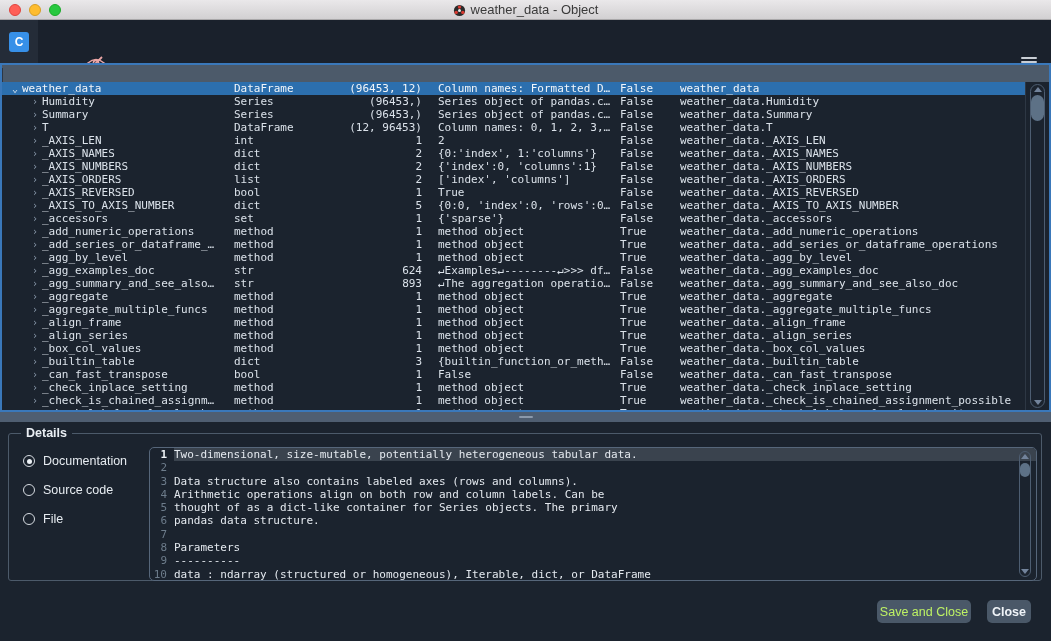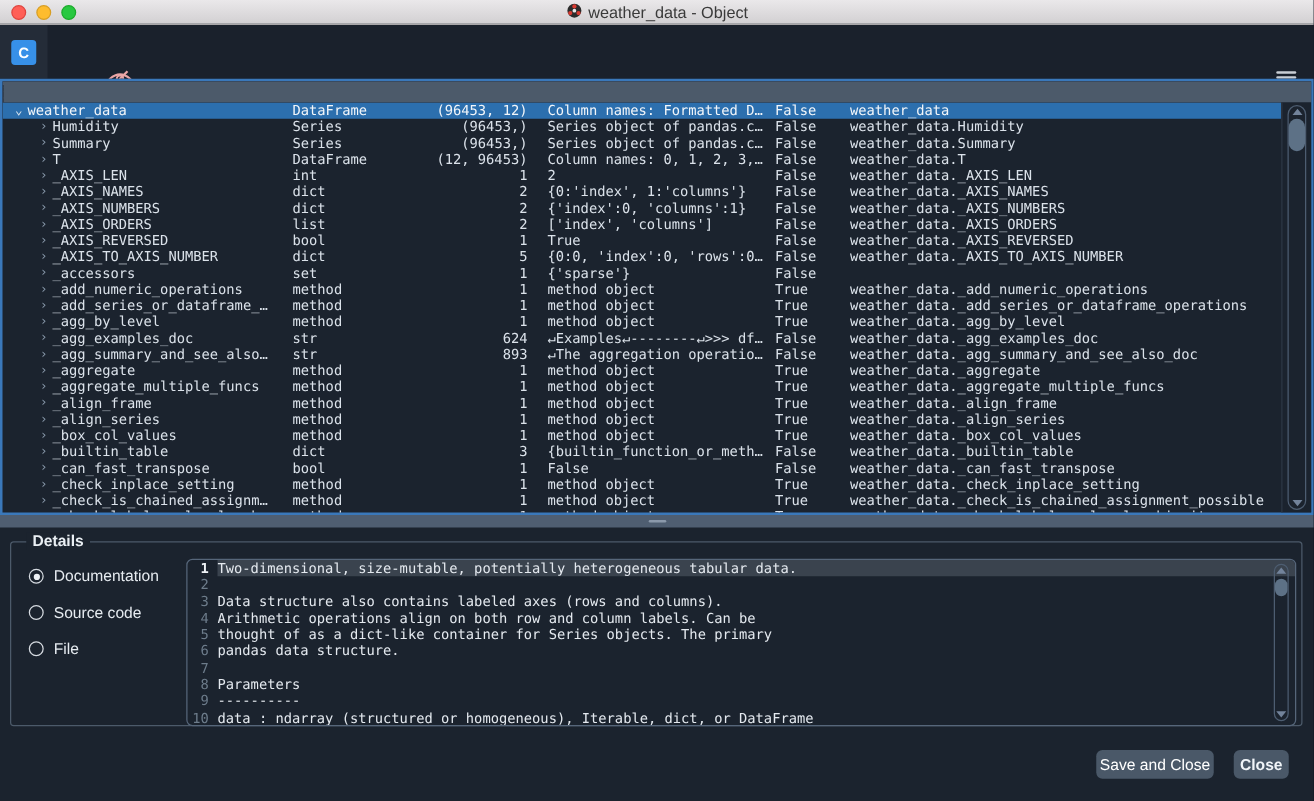--- a/index.html
+++ b/index.html
@@ -9,21 +9,21 @@
 
   
   .titlebar { position:absolute; left:0; top:0; width:1051px; height:20px;
     background:linear-gradient(#eae8ea,#d2d0d2); border-bottom:1px solid #a9a7a9;
     display:flex; align-items:center; }
   .traffic { position:absolute; left:9px; top:4px; display:flex; gap:8px; }
   .light { width:12px; height:12px; border-radius:50%; display:inline-block; }
   .light.red    { background:#ff5f57; border:0.5px solid #e0443e; }
   .light.yellow { background:#febc2e; border:0.5px solid #d89e24; }
   .light.green  { background:#28c840; border:0.5px solid #1aab29; }
-  .title-wrap { margin:0 auto; display:flex; align-items:flex-start; gap:5px;
+  .title-wrap { margin:0 auto; display:flex; align-items:flex-end; gap:5px;
     font-size:13px; color:#3a3a3a; }
   .obj-icon { width:13px; height:13px; }
 
   
   .toolbar { position:absolute; left:0; top:20px; width:1051px; height:43px; background:#1a212c; }
   .side-strip { position:absolute; left:0; top:0; width:38px; height:43px; background:#242c38; }
   .console-tab { position:absolute; left:9px; top:12px; width:20px; height:20px;
     background:#3790e8; color:#fff; border-radius:3px; font-size:12px; font-weight:bold;
     display:flex; align-items:center; justify-content:center; }
   .eye-btn { position:absolute; left:86px; top:34px; width:20px; height:18px; }
@@ -93,21 +93,21 @@
   .doc-line.current .num { color:#eef2f6; font-weight:bold; }
   .doc-line.current .text { background:#3a434e; }
   .ed-scroll { position:absolute; top:3px; bottom:3px; right:3px; width:16px; }
   .ed-scroll .track { left:2px; right:2px; top:0; bottom:0; border-radius:7px; }
   .ed-scroll .thumb { top:12px; height:14px; left:3px; right:3px; }
   .ed-scroll .arr.up { top:3px; } .ed-scroll .arr.down { bottom:3px; }
 
   
   .btn { position:absolute; top:166px; height:23px; border-radius:5px; background:#4a5868;
     font-size:12.5px; display:flex; align-items:center; justify-content:center; }
-  .btn.disabled { color:#ffffff;margin-left:20px; }
+  .btn.disabled { color:#bef264;margin-left:20px; }
   .btn.primary { color:#f0f4f8; font-weight:bold;text-align:center; }
   .btn-save { right:70px; width:94px; }
   .btn-close { right:10px; width:44px; }
 </style>
 </head>
 <body>
 
 <div class="window">
 
   <div class="titlebar">
@@ -267,20 +267,21 @@
         </div>
         <div class="row lvl1">
           <div class="c-name">
             <span class="chev">›</span>
             <span>_accessors</span>
           </div>
           <div class="c-type">set</div>
           <div class="c-size">1</div>
           <div class="c-value">{'sparse'}</div>
           <div class="c-callable">False</div>
+          <div class="c-path">weather_data._accessors</div>
         </div>
         <div class="row lvl1">
           <div class="c-name">
             <span class="chev">›</span>
             <span>_add_numeric_operations</span>
           </div>
           <div class="c-type">method</div>
           <div class="c-size">1</div>
           <div class="c-value">method object</div>
           <div class="c-callable">True</div>

